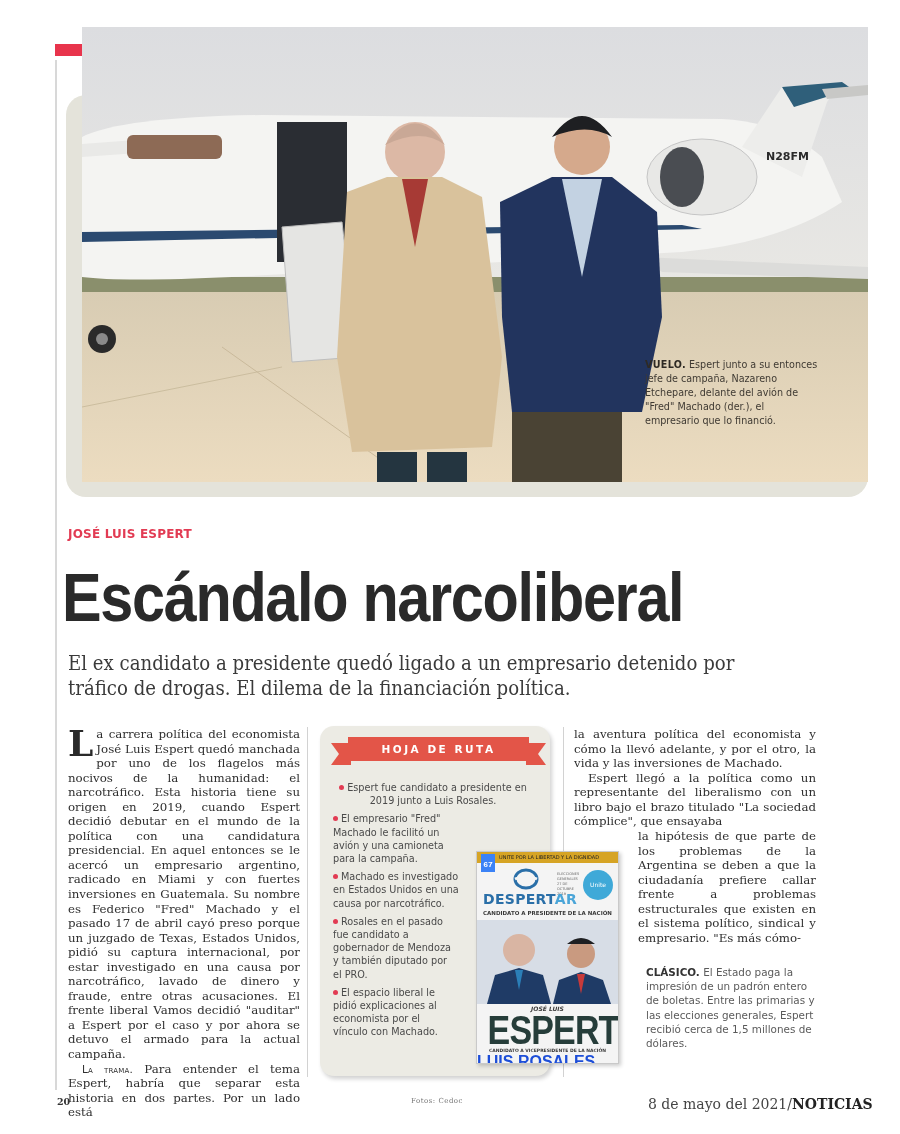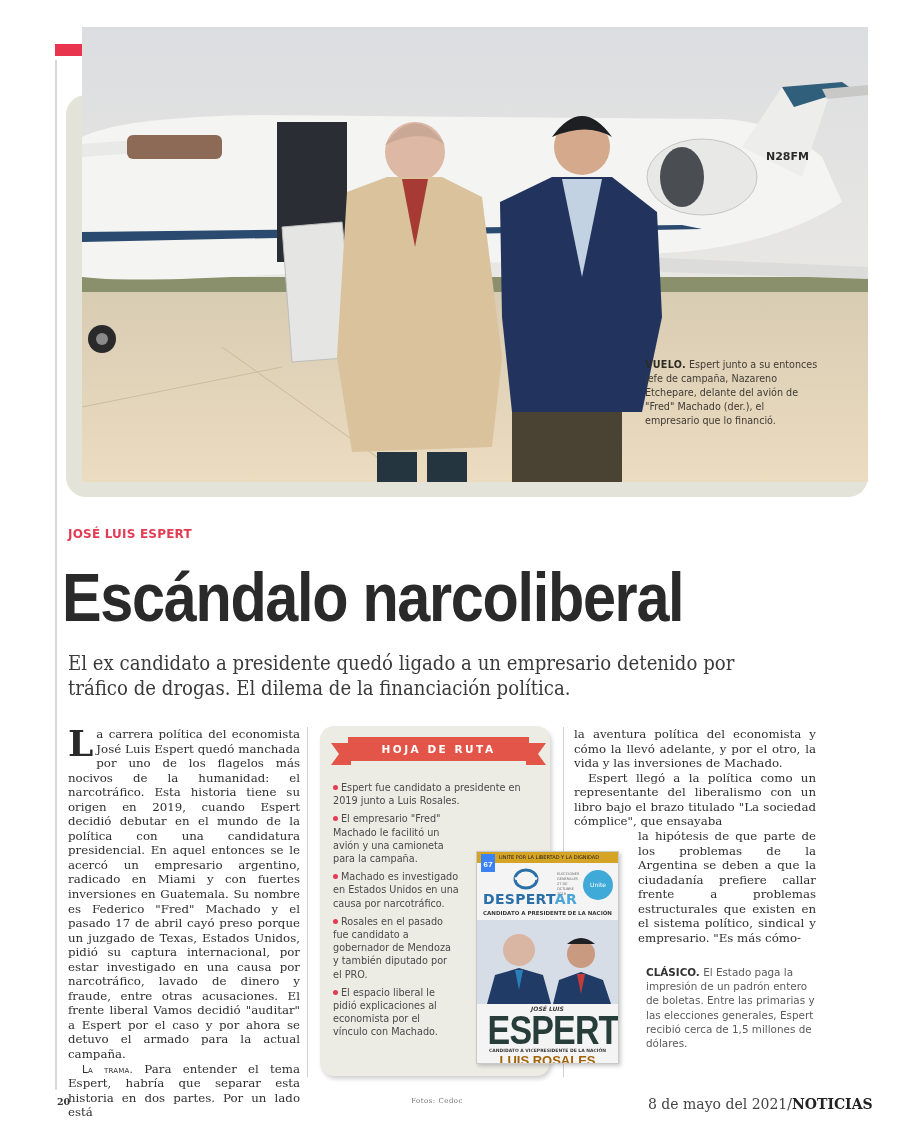--- a/index.html
+++ b/index.html
@@ -47,21 +47,21 @@
   .ballot-logo { position:absolute; left:36px; top:16px; width:26px; height:22px; }
   .ballot-brand { position:absolute; left:6px; top:39px; font-family:"DejaVu Sans", sans-serif; font-weight:bold; font-size:14px; color:#2a6fa8; letter-spacing:0.3px; }
   .ballot-brand span { color:#4aa5d8; }
   .ballot-circle { position:absolute; left:106px; top:18px; width:30px; height:30px; border-radius:50%; background:#3fa9d8; color:#fff; font-family:"DejaVu Sans", sans-serif; font-size:6px; text-align:center; line-height:30px; }
   .ballot-fine { position:absolute; left:80px; top:20px; width:24px; font-family:"DejaVu Sans", sans-serif; font-size:3.5px; line-height:5px; color:#666; }
   .ballot-sub1 { position:absolute; left:0; top:58px; width:141px; text-align:center; font-family:"DejaVu Sans", sans-serif; font-size:5.5px; font-weight:bold; color:#3a3a3a; }
   .ballot-photo { position:absolute; left:0; top:68px; width:141px; height:84px; background:#d7dde6; }
   .ballot-name-small { position:absolute; left:0; top:153px; width:141px; text-align:center; font-family:"DejaVu Sans", sans-serif; font-size:6px; font-weight:bold; color:#3a3a3a; font-style:italic; }
   .ballot-name { position:absolute; left:0; top:158px; width:141px; text-align:center; font-family:"Liberation Sans", sans-serif; font-size:40px; font-weight:bold; color:#263d3a; letter-spacing:-1px; transform:scaleX(0.85); line-height:40px; }
   .ballot-sub2 { position:absolute; left:0; top:196px; width:141px; text-align:center; font-family:"DejaVu Sans", sans-serif; font-size:4.5px; font-weight:bold; color:#3a3a3a; }
-  .ballot-vp { position:absolute; left:0; top:201px; width:141px; text-align:center; font-family:"Liberation Sans", sans-serif; font-size:13px; font-weight:bold; color:#a16207; }
+  .ballot-vp { position:absolute; left:0; top:201px; width:141px; font-family:"Liberation Sans", sans-serif; font-size:16px; font-weight:bold; color:#1d4ed8; }
 
   .clasico { left:646px; top:965px; width:170px; font-family:"DejaVu Sans", sans-serif; font-size:10.4px; line-height:14.2px; color:#5a5a5a; }
   .clasico b { color:#333; font-weight:bold; }
 
   .footer-page { left:57px; top:1096px; font-family:"DejaVu Serif", serif; font-weight:bold; font-size:9.5px; color:#333; }
   .footer-credit { left:411px; top:1097px; font-family:"DejaVu Serif", serif; font-size:7px; color:#777; letter-spacing:0.5px; }
   .footer-date { left:648px; top:1096px; font-family:"DejaVu Serif", serif; font-size:14px; color:#444; white-space:nowrap; }
   .footer-date b { font-weight:bold; color:#222; }
 </style>
 </head>
@@ -141,21 +141,21 @@
 <div class="abs col-rule1"></div>
 <div class="abs col-rule2"></div>
 
 <div class="abs sidebar"></div>
 <div class="abs ribbon">
   <div class="ribbon-tail l"></div>
   <div class="ribbon-tail r"></div>
   <div class="ribbon-main">HOJA DE RUTA</div>
 </div>
 <div class="abs hr-items">
-  <div class="hr-item" style="width:200px;"><span class="bullet"></span><span>Espert fue candidato a presidente en 2019 junto a Luis Rosales.</span></div>
+  <div class="hr-item" style="width:200px;text-align:center;"><span class="bullet"></span><span>Espert fue candidato a presidente en 2019 junto a Luis Rosales.</span></div>
   <div class="hr-item" style="width:128px;"><span class="bullet"></span><span>El empresario "Fred" Machado le facilitó un avión y una camioneta para la campaña.</span></div>
   <div class="hr-item" style="width:130px;"><span class="bullet"></span><span>Machado es investigado en Estados Unidos en una causa por narcotráfico.</span></div>
   <div class="hr-item" style="width:125px;"><span class="bullet"></span><span>Rosales en el pasado fue candidato a gobernador de Mendoza y también diputado por el PRO.</span></div>
   <div class="hr-item" style="width:120px;"><span class="bullet"></span><span>El espacio liberal le pidió explicaciones al economista por el vínculo con Machado.</span></div>
 </div>
 
 <div class="abs ballot">
   <div class="ballot-top">UNITE POR LA LIBERTAD Y LA DIGNIDAD</div>
   <div class="ballot-num">67</div>
   <svg class="ballot-logo" viewBox="0 0 26 22">

